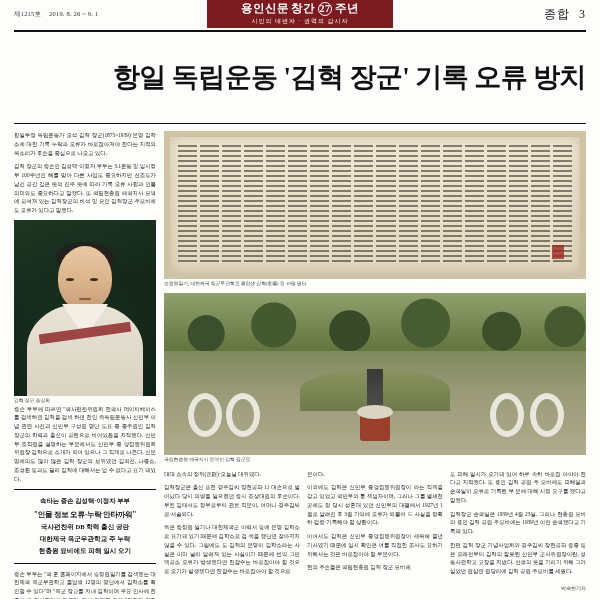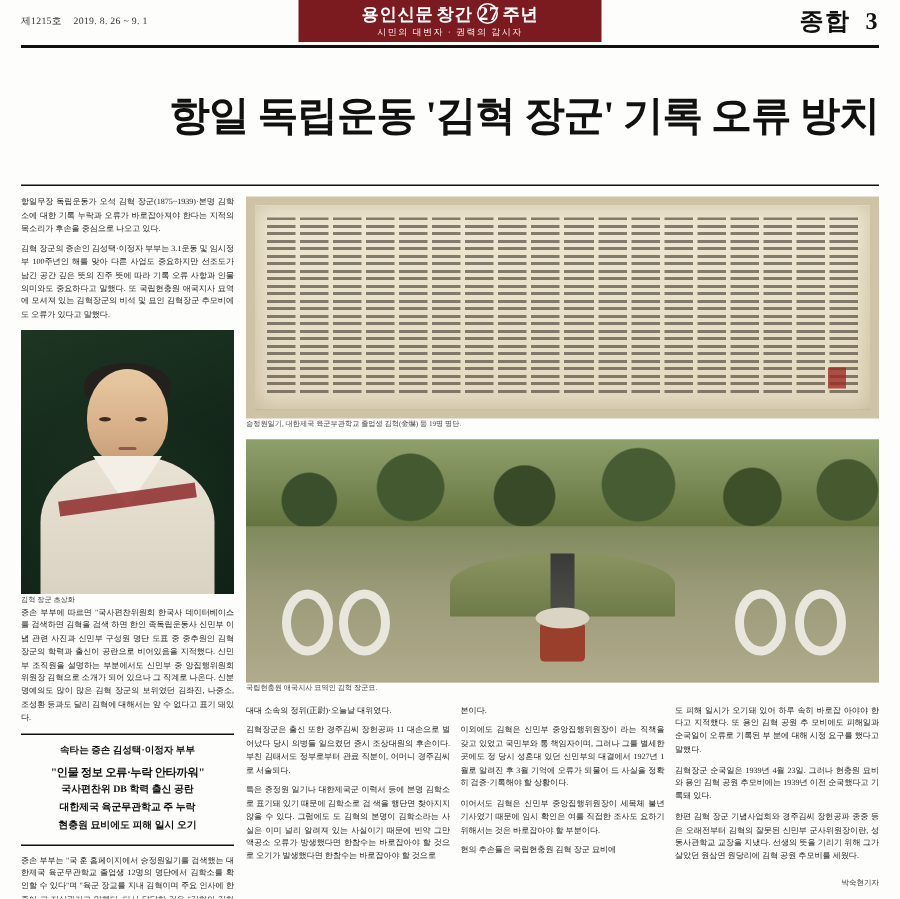--- a/index.html
+++ b/index.html
@@ -38,21 +38,21 @@
     letter-spacing: 0.2px;
     white-space: nowrap;
     padding-bottom: 2px;
   }
   .masthead-left .issue { margin-right: 6px; }
   .masthead-center {
     position: absolute;
     left: 50%;
     top: 0;
     transform: translateX(-50%);
-    width: 202px;
+    width: 186px;
     height: 28px;
     background: #7b1b1f;
     color: #fff;
     text-align: center;
     display: flex;
     flex-direction: column;
     justify-content: center;
     align-items: center;
   }
   .masthead-center .brand {
@@ -64,33 +64,33 @@
     align-items: baseline;
     gap: 2px;
   }
   .masthead-center .brand .anniv {
     display: inline-block;
     border: 1px solid #fff;
     border-radius: 50%;
     width: 12px;
     height: 12px;
     line-height: 12px;
-    font-size: 13px;
+    font-size: 10px;
     text-align: center;
     margin: 0 1px;
   }
   .masthead-center .slogan {
     font-size: 6px;
     letter-spacing: 1px;
     margin-top: 1px;
     opacity: 0.95;
   }
   .masthead-right {
-    font-size: 16px;
-    font-weight: bold;
+    font-size: 12px;
+    font-weight: normal;
     letter-spacing: 1px;
     padding-bottom: 2px;
     white-space: nowrap;
   }
   .masthead-right .secnum { margin-left: 5px; }
 
   
   .headline-wrap {
     border-bottom: 1px solid #111;
     padding: 12px 0 12px;

